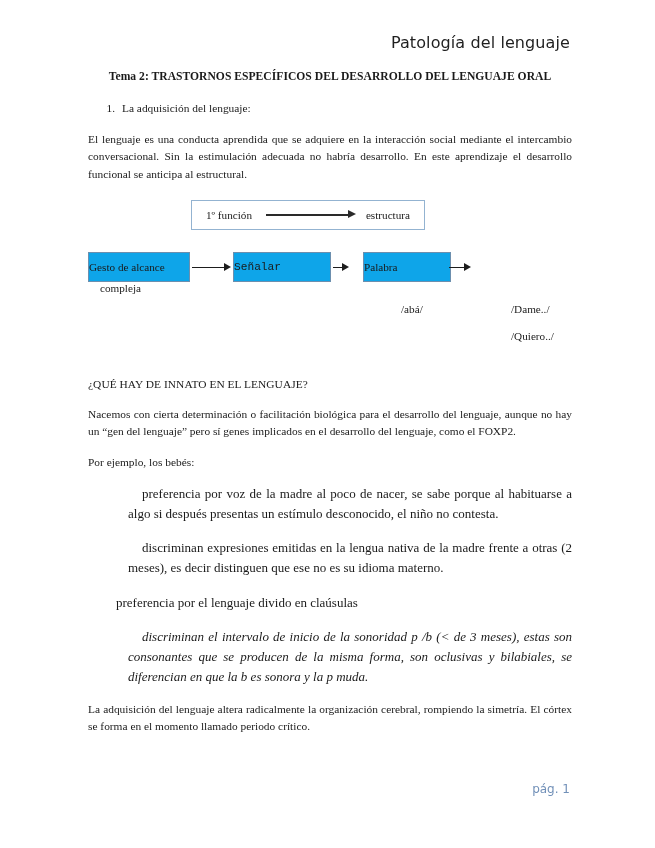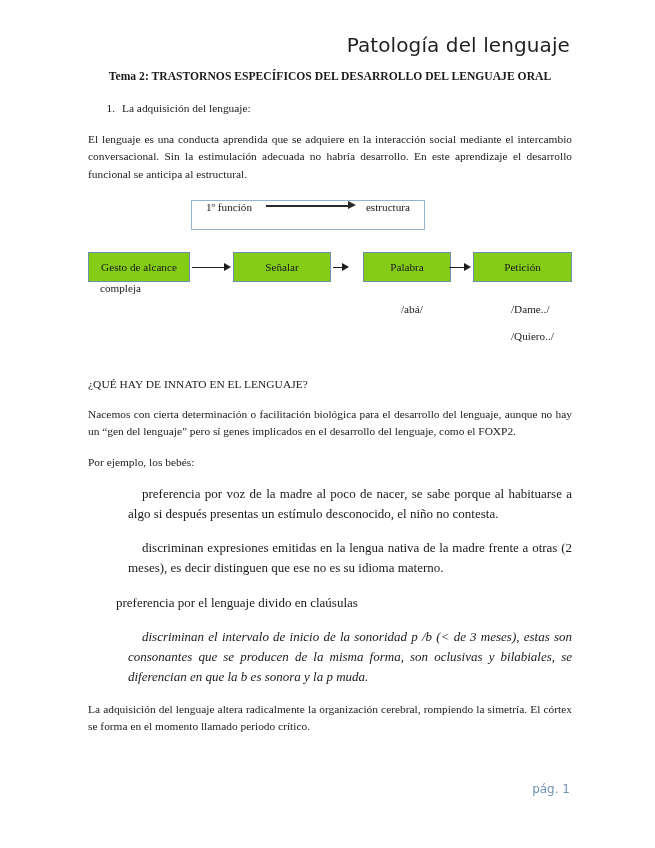--- a/index.html
+++ b/index.html
@@ -24,21 +24,21 @@
   }
 
   
   .doc-header {
     position: absolute;
     top: 33px;
     left: 85px;
     right: 85px;
     text-align: right;
     font-family: "DejaVu Sans", sans-serif;
-    font-size: 20px;
+    font-size: 16px;
     color: #1f1f1f;
     letter-spacing: 0.1px;
   }
 
   
   .content {
     position: absolute;
     left: 88px;
     top: 70px;
     width: 484px;
@@ -79,20 +79,21 @@
 
   .fn-box {
     position: absolute;
     left: 103px;
     top: 4px;
     width: 234px;
     height: 30px;
     border: 1px solid #93b3d1;
     box-sizing: border-box;
     display: flex;
+    align-items: center;
     justify-content: space-between;
     padding: 0 14px;
     font-size: 11.2px;
   }
   .fn-box .fn-arrow {
     flex: 1;
     margin: 0 10px;
     position: relative;
     height: 10px;
   }
@@ -124,26 +125,25 @@
     height: 34px;
   }
   .flow-box {
     position: absolute;
     top: 0;
     height: 30px;
     border: 1px solid #6c8fae;
     box-sizing: border-box;
     display: flex;
     align-items: center;
-    justify-content: center;
     font-size: 11.2px;
-    background: #84cc16;
+    background: #0ea5e9;
   }
   .flow-box.b1 { left: 0px;   width: 102px; }
-  .flow-box.b2 { left: 145px; width: 98px; }
+  .flow-box.b2 { left: 145px; width: 98px; font-family: Liberation Mono, monospace; }
   .flow-box.b3 { left: 275px; width: 88px; }
   .flow-box.b4 { left: 385px; width: 99px; }
 
   .flow-arrow {
     position: absolute;
     top: 14px;
     height: 10px;
   }
   .flow-arrow .shaft {
     position: absolute;
@@ -263,23 +263,20 @@
           <span class="shaft"></span>
             <span class="head"></span>
         </span>
         <div class="flow-box b3">
           <span>Palabra</span>
         </div>
         <span class="flow-arrow a3">
           <span class="shaft"></span>
             <span class="head"></span>
         </span>
-        <div class="flow-box b4">
-          <span>Petición</span>
-        </div>
         <span class="overflow-word">compleja</span>
       </div>
 
       <span class="phon p1">/abá/</span>
       <span class="phon p2">/Dame../</span>
       <span class="phon p3">/Quiero../</span>
     </div>
 
     <h2 class="section-head">¿QUÉ HAY DE INNATO EN EL LENGUAJE?</h2>
 

